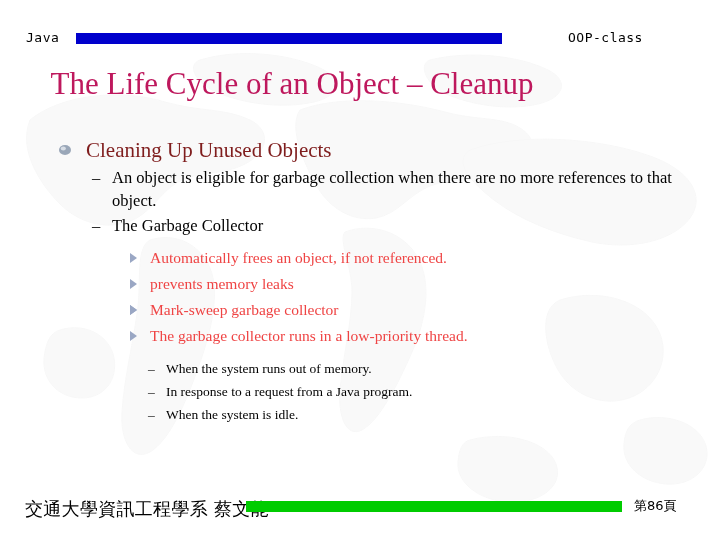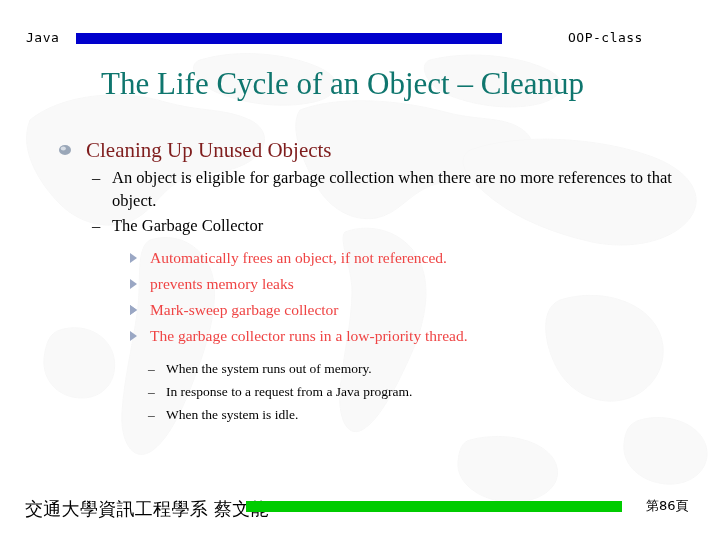--- a/index.html
+++ b/index.html
@@ -60,24 +60,24 @@
     height: 11px;
     background: #0000cc;
   }
 
   
   .title {
     position: absolute;
     left: 0;
     top: 66px;
     width: 584px;
-    text-align: right;
+    text-align: center;
     font-family: "Liberation Serif", serif;
     font-size: 31px;
-    color: #0f766e;
+    color: #be185d;
     white-space: nowrap;
   }
 
   
   .body {
     position: absolute;
     left: 56px;
     top: 136px;
     width: 620px;
   }
@@ -162,21 +162,20 @@
     height: 11px;
     background: #00cc00;
   }
   .ftr-right {
     position: absolute;
     left: 634px;
     top: 497px;
     font-family: "DejaVu Sans", sans-serif;
     font-size: 13px;
     color: #000000;
-    margin-left: 12px;
   }
 </style>
 </head>
 <body>
 
 <div class="slide">
 
   <svg class="watermark" viewBox="0 0 720 540" xmlns="http://www.w3.org/2000/svg">
     <g fill="#e8e8e8" stroke="#dddddd" stroke-width="1">
       <path d="M30,120 C60,95 120,88 165,102 C200,112 225,108 250,120 C272,131 268,152 245,164 C222,176 200,170 178,182 C160,192 150,215 128,222 C104,230 78,222 60,204 C40,184 18,150 30,120 Z"></path>

